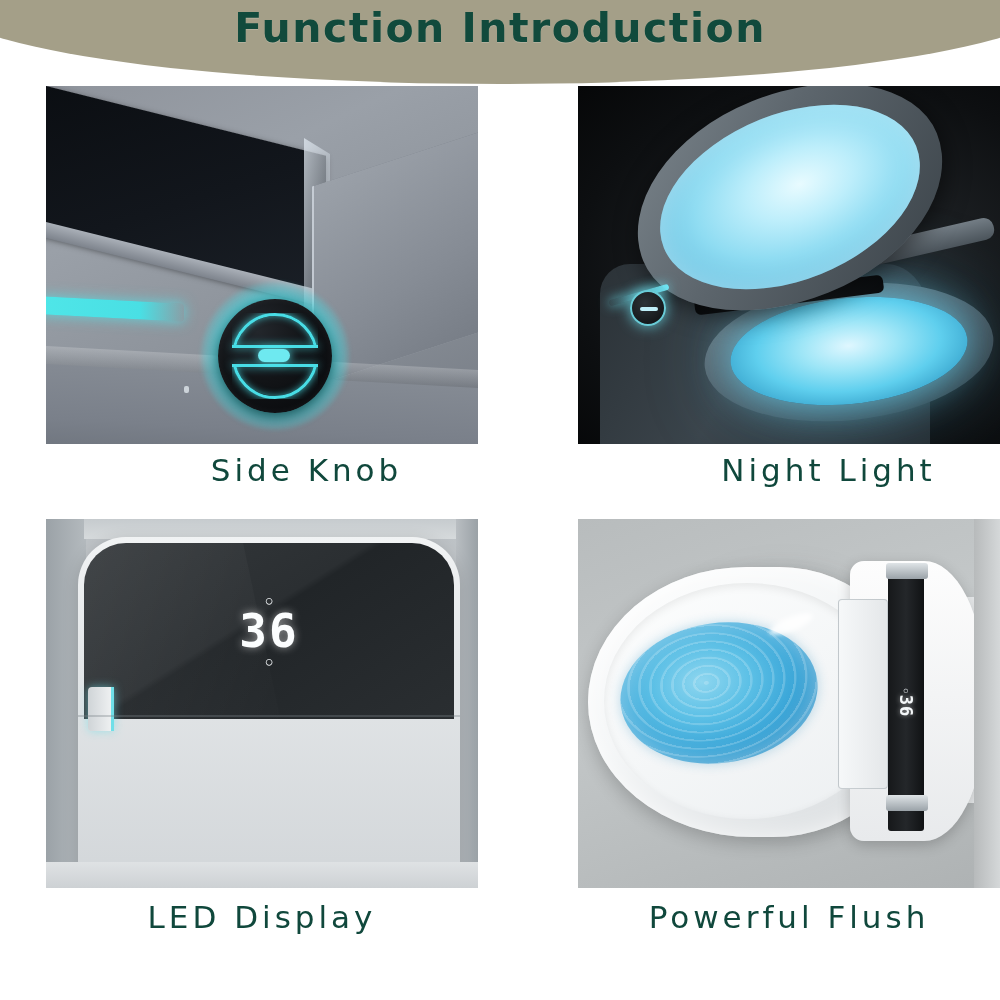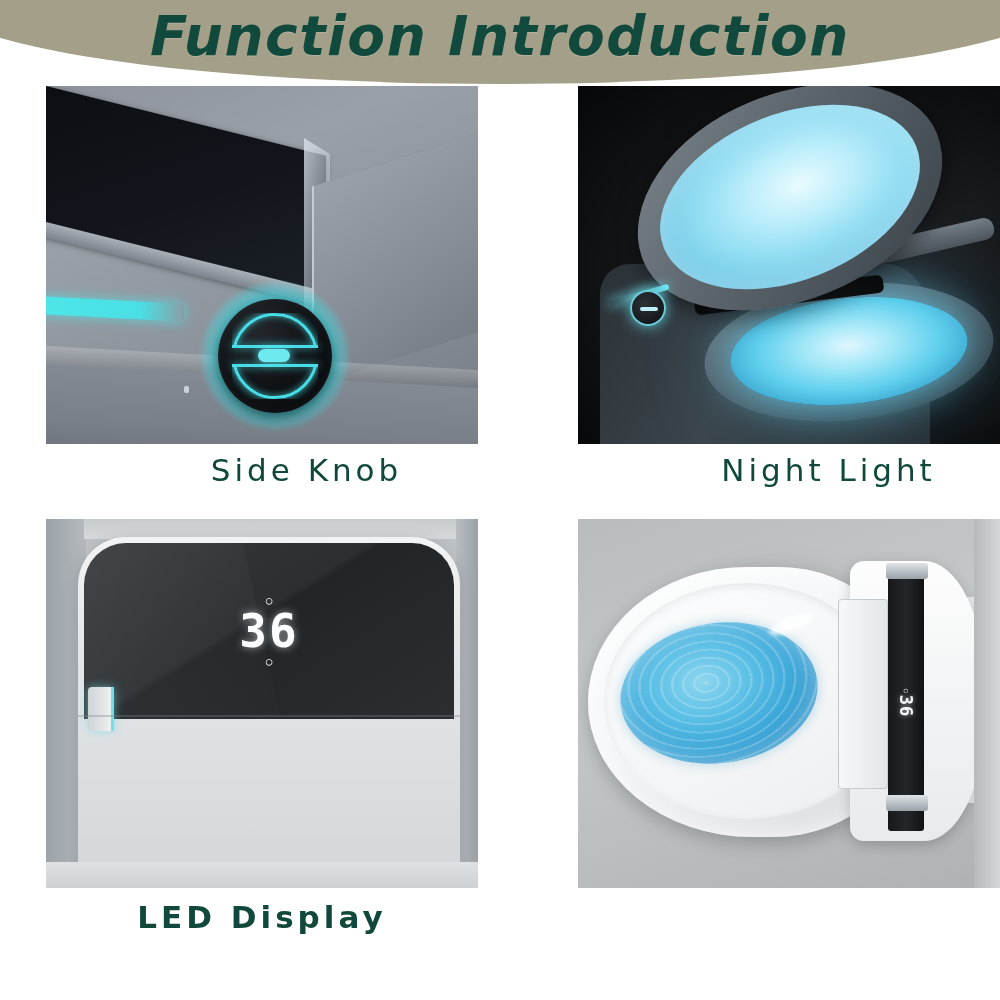--- a/index.html
+++ b/index.html
@@ -25,27 +25,26 @@
     position:absolute; left:-60px; top:-240px;
     width:1120px; height:324px;
     background:#a49f88;
     border-radius:0 0 50% 50% / 0 0 26% 26%;
   }
   .banner-title {
     position:absolute; left:0; top:4px;
     width:1000px;
     text-align:center;
     font-family:"DejaVu Sans", sans-serif;
-    font-size:55px;
+    font-size:41px;
     font-weight:bold;
     letter-spacing:1.5px;
     color:#114a3c;
     text-shadow:0 1px 0 rgba(255,255,255,0.18);
     z-index:3;
-    font-style:italic;
   }
 
   
   .card { position:absolute; }
   .card-photo {
     position:absolute; left:0; top:0;
     overflow:hidden;
     background:#2b2b2b;
   }
   .card-caption {
@@ -63,21 +62,21 @@
   #card-side-knob      { left:46px;  top:86px;  width:521px; height:400px; }
   #card-side-knob .card-photo    { width:432px; height:358px; }
   #card-side-knob .card-caption  { top:366px; }
 
   #card-night-light    { left:578px; top:86px;  width:501px; height:400px;padding-left:15px; }
   #card-night-light .card-photo  { width:422px; height:358px; }
   #card-night-light .card-caption{ top:366px; }
 
   #card-led-display    { left:46px;  top:519px; width:432px; height:430px; }
   #card-led-display .card-photo  { width:432px; height:369px; }
-  #card-led-display .card-caption{ top:380px;font-weight:bold; }
+  #card-led-display .card-caption{ top:380px; }
 
   #card-powerful-flush { left:578px; top:519px; width:422px; height:430px; }
   #card-powerful-flush .card-photo { width:422px; height:369px; }
   #card-powerful-flush .card-caption{ top:380px; }
 
   
   .sk-scene { position:absolute; inset:0; background:
       linear-gradient(155deg,#8f949c 0%, #9aa0a8 30%, #8c929a 62%, #757b84 100%); }
   .sk-topglass {
     position:absolute; left:-40px; top:-10px;
@@ -552,15 +551,16 @@
         </div>
         <div class="pf-hinge-t"></div>
         <div class="pf-hinge-b"></div>
         <div class="pf-readout">
           <span class="pf-deg">○</span>
           <span class="pf-digits">36</span>
         </div>
         <div class="pf-corner"></div>
       </div>
     </div>
+    <div class="card-caption">Powerful Flush</div>
   </div>
 
 </div>
 
 </body></html>

